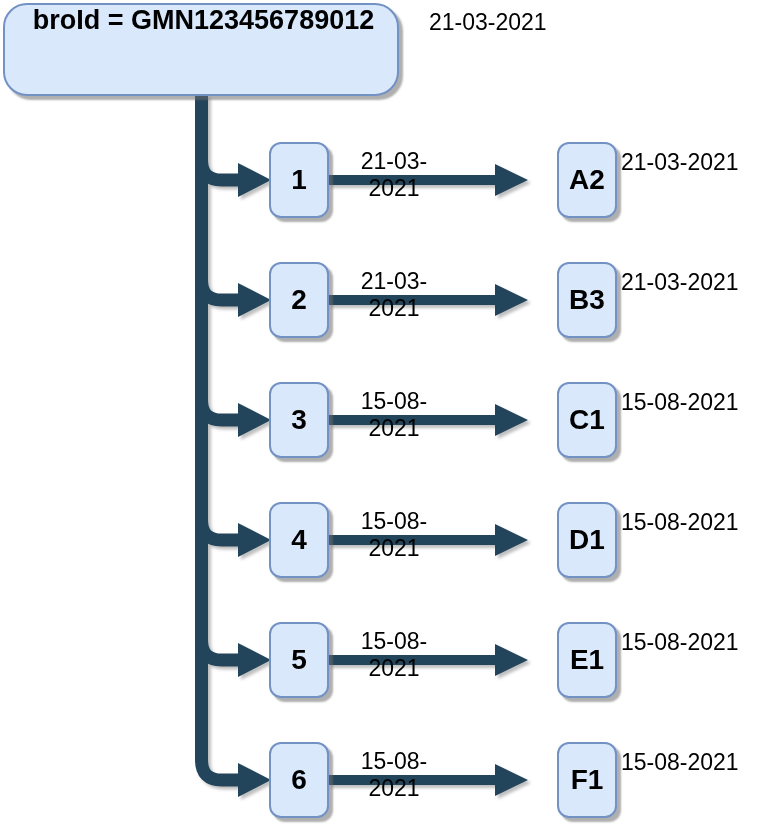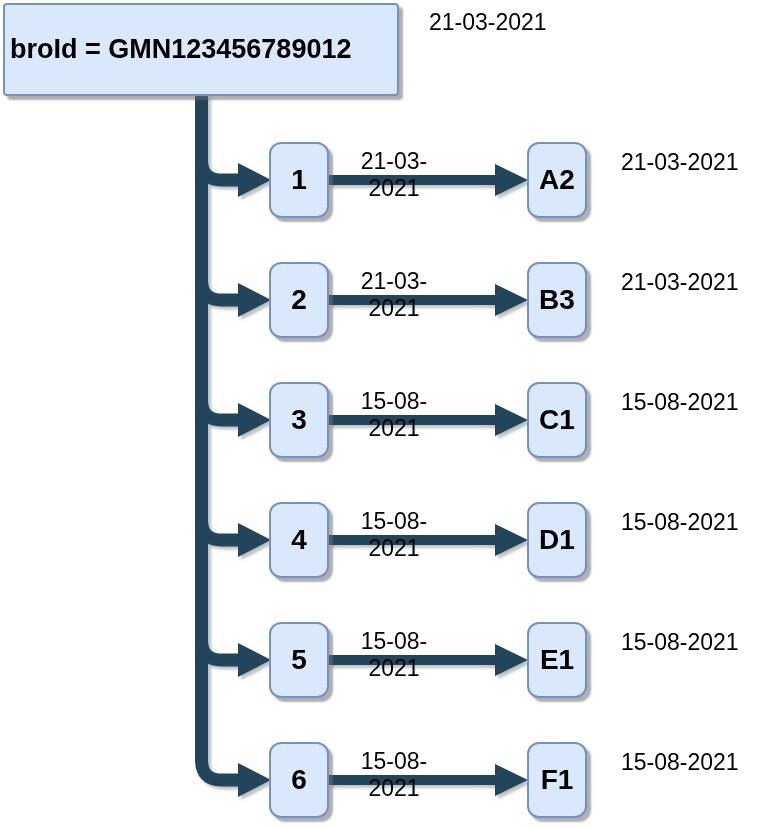--- a/index.html
+++ b/index.html
@@ -16,40 +16,40 @@
   #wires{position:absolute;left:0;top:0;width:762px;height:828px;
          filter:drop-shadow(3px 3px 1.5px rgba(0,0,0,0.25));}
   #wires .wire{stroke:var(--connector);stroke-width:13;fill:none;}
   #wires .hwire{stroke:var(--connector);stroke-width:10;fill:none;}
   #wires .head{fill:var(--connector);stroke:none;}
 
   
   .root-node{
     position:absolute;left:3px;top:3px;width:396px;height:93px;
     box-sizing:border-box;background:var(--node_fill);
-    border:2px solid var(--node_border);border-radius:4px;
+    border:2px solid var(--node_border);border-radius:24px;
     box-shadow:4px 4px 2px rgba(110,110,110,0.55);
-    display:flex;flex-direction:column;justify-content:center;
+    display:flex;justify-content:center;
     padding-left:5px;font-weight:bold;font-size:27px;line-height:31px;
     white-space:nowrap;
   }
 
   .top-date{position:absolute;left:429px;top:9px;font-size:23px;}
 
   
   .row{position:absolute;left:0;width:762px;height:0;}
   .node{
     position:absolute;top:0;width:60px;height:76px;box-sizing:border-box;
     background:var(--node_fill);border:2px solid var(--node_border);
     border-radius:12px;box-shadow:4px 4px 2px rgba(110,110,110,0.55);
     display:flex;align-items:center;justify-content:center;
     font-weight:bold;font-size:28px;
   }
   .node.num{left:269px;}
-  .node.target{left:527px;}
+  .node.target{left:557px;}
   .edge-label{position:absolute;left:336px;top:6px;width:116px;text-align:center;font-size:23px;}
   .right-date{position:absolute;left:621px;top:7px;width:135px;font-size:23px;}
 </style>
 </head>
 <body>
 
 <div id="canvas">
 
   <svg id="wires" viewBox="0 0 762 828" xmlns="http://www.w3.org/2000/svg">
 

